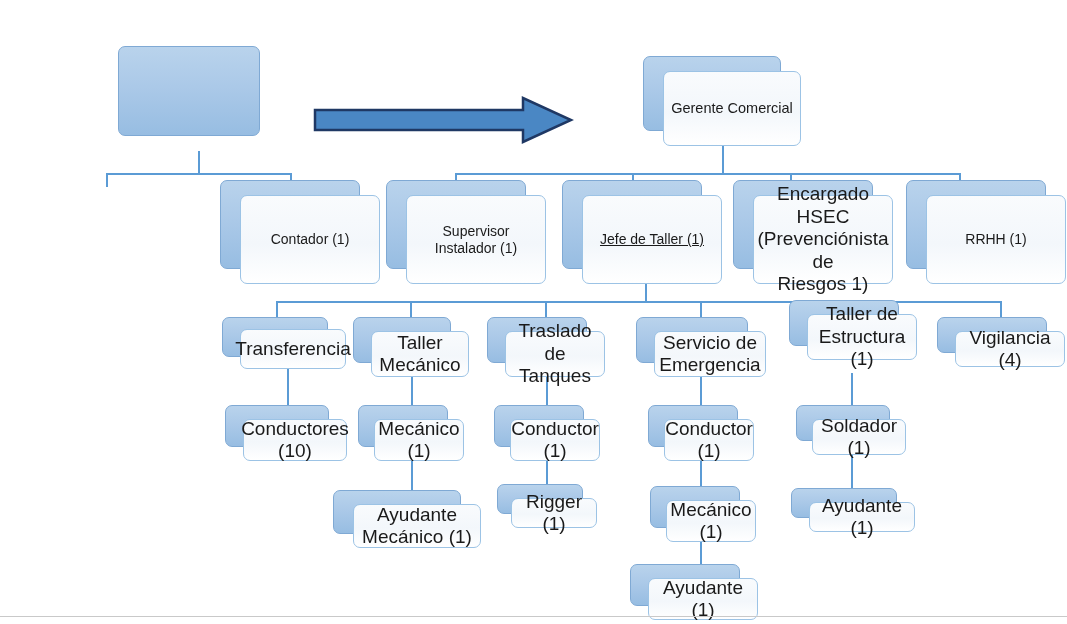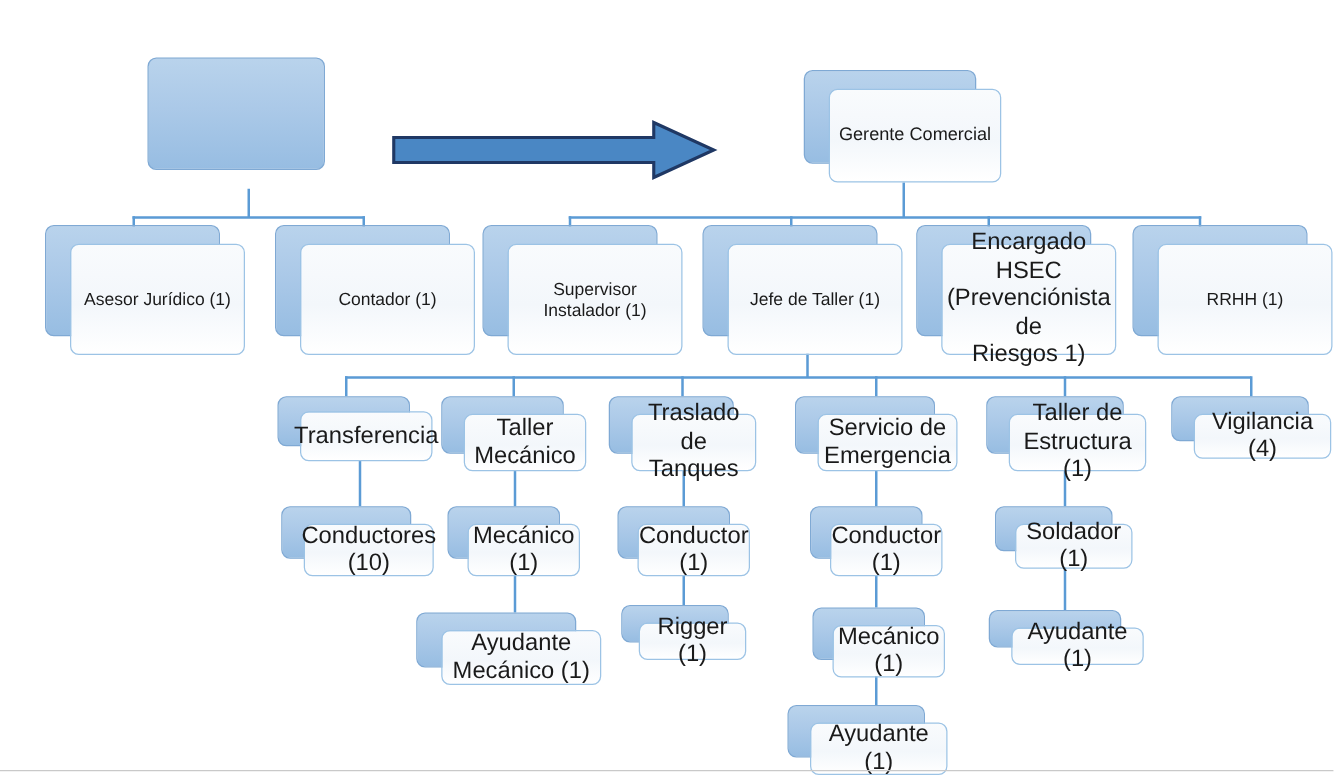--- a/index.html
+++ b/index.html
@@ -121,39 +121,35 @@
 
   <div class="node lg" style="left:118px; top:46px; width:162px; height:105px;">
     <div class="plate" style="width:142px; height:90px;"></div>
   </div>
 
   <div class="node lg" style="left:643px; top:56px; width:158px; height:90px;">
     <div class="plate" style="width:138px; height:75px;"></div>
     <div class="face" style="left:20px; top:15px; width:138px; height:75px;">Gerente Comercial</div>
   </div>
 
-  <div class="node md" style="left:36px; top:180px; width:160px; height:104px;">
-    <div class="plate" style="width:140px; height:89px;"></div>
-    <div class="face" style="left:20px; top:15px; width:140px; height:89px;">Asesor Jurídico (1)</div>
-  </div>
 
   <div class="node md" style="left:220px; top:180px; width:160px; height:104px;">
     <div class="plate" style="width:140px; height:89px;"></div>
     <div class="face" style="left:20px; top:15px; width:140px; height:89px;">Contador (1)</div>
   </div>
 
   <div class="node md" style="left:386px; top:180px; width:180px; height:104px;">
     <div class="plate" style="width:140px; height:89px;"></div>
     <div class="face" style="left:20px; top:15px; width:140px; height:89px;">Supervisor
 Instalador (1)</div>
   </div>
 
   <div class="node md" style="left:562px; top:180px; width:160px; height:104px;">
     <div class="plate" style="width:140px; height:89px;"></div>
-    <div class="face" style="left:20px; top:15px; width:140px; height:89px;">Jefe de Taller (1)</div>
+    <div class="face" style="left:20px; top:15px; width:140px; height:89px;text-decoration:underline;">Jefe de Taller (1)</div>
   </div>
 
   <div class="node sm" style="left:733px; top:180px; width:160px; height:104px;">
     <div class="plate" style="width:140px; height:89px;"></div>
     <div class="face" style="left:20px; top:15px; width:140px; height:89px;">Encargado HSEC
 (Prevenciónista  de
 Riesgos 1)</div>
   </div>
 
   <div class="node md" style="left:906px; top:180px; width:160px; height:104px;">
@@ -177,21 +173,21 @@
     <div class="face" style="left:18px; top:14px; width:100px; height:46px;">Traslado de
 Tanques</div>
   </div>
 
   <div class="node sm" style="left:636px; top:317px; width:130px; height:60px;">
     <div class="plate" style="width:112px; height:46px;"></div>
     <div class="face" style="left:18px; top:14px; width:112px; height:46px;">Servicio de
 Emergencia</div>
   </div>
 
-  <div class="node sm" style="left:789px; top:317px; width:128px; height:72px;">
+  <div class="node sm" style="left:789px; top:300px; width:128px; height:72px;">
     <div class="plate" style="width:110px; height:46px;"></div>
     <div class="face" style="left:18px; top:14px; width:110px; height:46px;">Taller de
 Estructura (1)</div>
   </div>
 
   <div class="node sm" style="left:937px; top:317px; width:128px; height:50px;">
     <div class="plate" style="width:110px; height:36px;"></div>
     <div class="face" style="left:18px; top:14px; width:110px; height:36px;">Vigilancia  (4)</div>
   </div>
 

